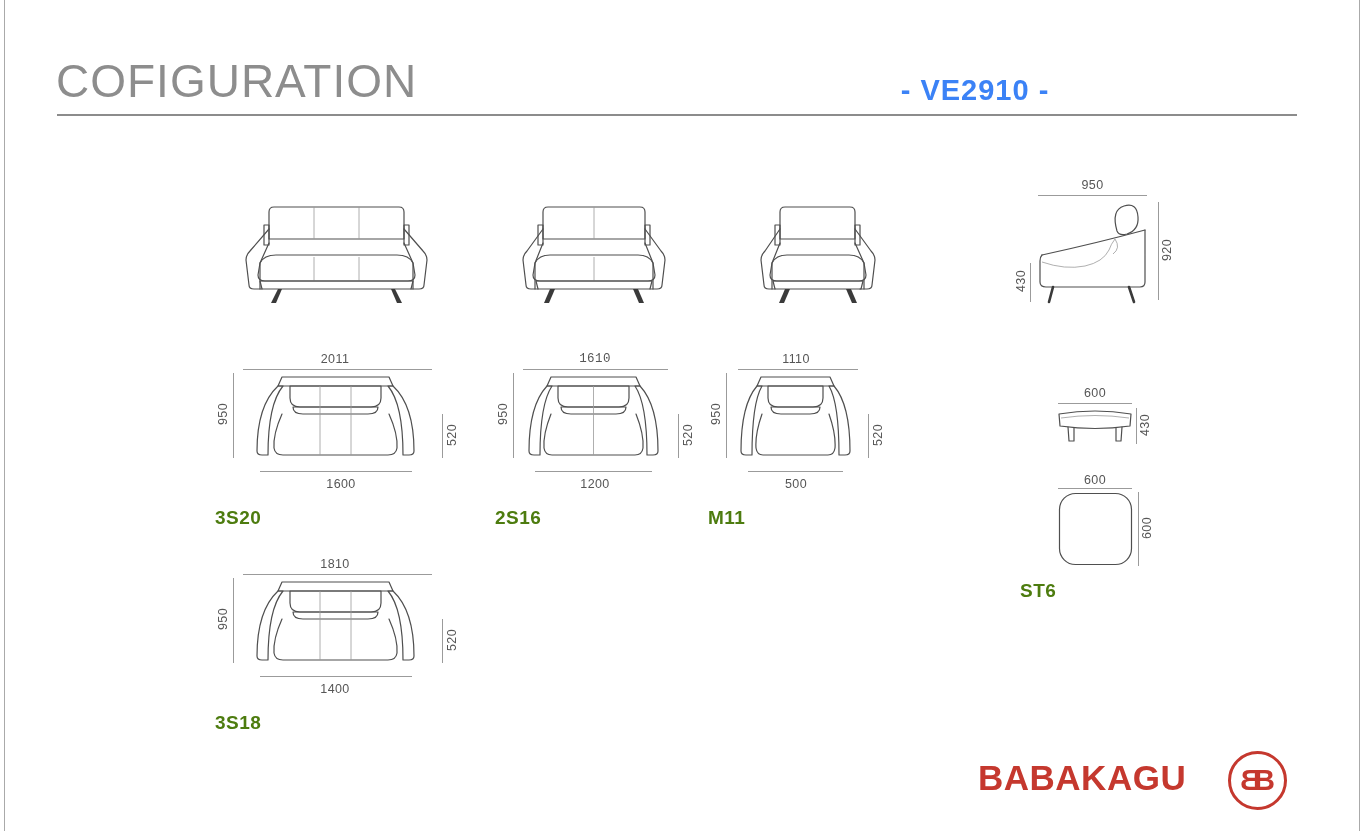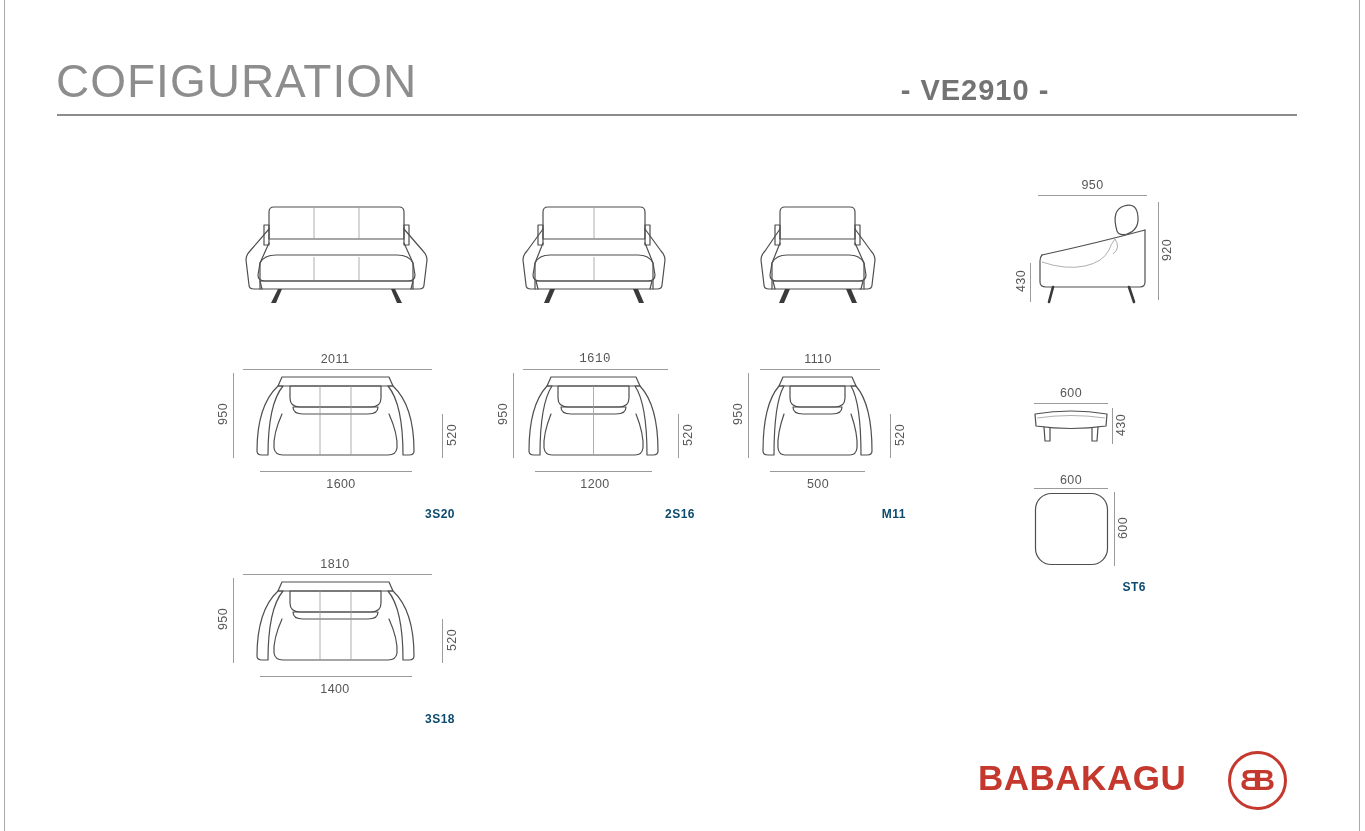--- a/index.html
+++ b/index.html
@@ -11,21 +11,21 @@
   .edge { position:absolute; top:0; bottom:0; width:1px; background:#aaaaaa; }
   .edge-left  { left:4px; }
   .edge-right { left:1359px; }
 
   .page-title {
     position:absolute; left:56px; top:54px;
     font-size:46px; font-weight:400; color:#8d8d8d; letter-spacing:1px;
   }
   .model-code {
     position:absolute; left:860px; top:74px; width:230px; text-align:center;
-    font-size:29px; font-weight:700; color:#737373; letter-spacing:1px;
+    font-size:29px; font-weight:700; color:#3b82f6; letter-spacing:1px;
   }
   .header-rule {
     position:absolute; left:57px; top:114px; width:1240px; height:2px; background:#8c8c8c;
   }
 
   .abs { position:absolute; }
   .grp { position:absolute; }
 
   svg.draw { display:block; }
   .ln  { stroke:#4f4f4f; stroke-width:1.2; fill:none; stroke-linecap:round; stroke-linejoin:round; }
@@ -39,22 +39,22 @@
   .dim-label  {
     position:absolute; font-size:12.5px; color:#565656; letter-spacing:0.4px;
     text-align:center; white-space:nowrap;
   }
   .vdim {
     position:absolute; width:44px; margin-left:-22px; margin-top:-8px;
     text-align:center; font-size:12.5px; color:#565656; letter-spacing:0.4px;
     transform:rotate(-90deg); white-space:nowrap;
   }
   .code-label {
-    position:absolute; text-align:right; font-size:12px; font-weight:700;
-    color:#0c4a6e; letter-spacing:0.5px; width:100%;
+    position:absolute; text-align:left; font-size:19px; font-weight:700;
+    color:#4d7c0f; letter-spacing:0.5px; width:100%;
   }
 
   .brand-name {
     position:absolute; left:978px; top:758px;
     font-size:35px; font-weight:800; color:#c5382e; letter-spacing:0.5px;
   }
   .brand-logo {
     position:absolute; left:1228px; top:751px; width:59px; height:59px;
     border:3px solid #c5382e; border-radius:50%;
     display:flex; align-items:center; justify-content:center;
@@ -170,41 +170,41 @@
   </svg>
   <div class="dim-line-v" style="left:18px; top:21px; height:85px;"></div>
   <div class="vdim" style="left:8px; top:63px;">950</div>
   <div class="dim-line-v" style="left:183px; top:62px; height:44px;"></div>
   <div class="vdim" style="left:193px; top:84px;">520</div>
   <div class="dim-line-h" style="left:40px; top:119px; width:117px;"></div>
   <div class="dim-label" style="left:0; top:125px; width:100%;text-align:center;">1200</div>
   <div class="code-label" style="top:155px;">2S16</div>
 </div>
 
-<div class="grp" style="left:730px; top:352px; width:180px; height:180px;">
+<div class="grp" style="left:708px; top:352px; width:180px; height:180px;">
   <div class="dim-label" style="left:0; top:0; width:176px;">1110</div>
   <div class="dim-line-h" style="left:30px; top:17px; width:120px;"></div>
   <svg class="draw abs" style="left:25px; top:22px;" width="125" height="86" viewBox="0 0 125 86">
     <path class="ln" d="M28,3 L97,3 L101,12 L24,12 Z"></path>
     <path class="ln" d="M24,12 C12,26 8,48 8,77 Q8,81 13,81 L19,81 C19,50 22,24 29,12 Z"></path>
     <path class="ln" d="M101,12 C113,26 117,48 117,77 Q117,81 112,81 L106,81 C106,50 103,24 96,12 Z"></path>
     <path class="ln" d="M35,12 H90 V24 Q90,33 80,33 H45 Q35,33 35,24 Z"></path>
     <path class="ln" d="M38,33 H87 Q87,40 77,40 H48 Q38,40 38,33 Z"></path>
     <path class="ln" d="M29,40 Q22,60 23,74 Q24,81 30,81 H95 Q101,81 102,74 Q103,60 96,40"></path>
   </svg>
   <div class="dim-line-v" style="left:18px; top:21px; height:85px;"></div>
   <div class="vdim" style="left:8px; top:63px;">950</div>
   <div class="dim-line-v" style="left:160px; top:62px; height:44px;"></div>
   <div class="vdim" style="left:170px; top:84px;">520</div>
   <div class="dim-line-h" style="left:40px; top:119px; width:95px;"></div>
   <div class="dim-label" style="left:0; top:125px; width:176px;">500</div>
   <div class="code-label" style="top:155px; width:176px;">M11</div>
 </div>
 
-<div class="grp" style="left:990px; top:386px; width:150px; height:214px;">
+<div class="grp" style="left:1014px; top:386px; width:150px; height:214px;">
   <div class="dim-label" style="left:44px; top:0; width:74px;">600</div>
   <div class="dim-line-h" style="left:44px; top:17px; width:74px;"></div>
   <svg class="draw abs" style="left:42px; top:21px;" width="78" height="38" viewBox="0 0 78 38">
     <path class="ln" d="M3,7 Q39,1 75,7 L74,19 Q39,24 4,19 Z"></path>
     <path class="sm" d="M5,11 Q39,6 73,11"></path>
     <path class="ln" d="M12,20 L13,34 L18,34 L18,21 M60,21 L60,34 L65,34 L66,20"></path>
   </svg>
   <div class="dim-line-v" style="left:122px; top:22px; height:36px;"></div>
   <div class="vdim" style="left:131px; top:40px;">430</div>
 

